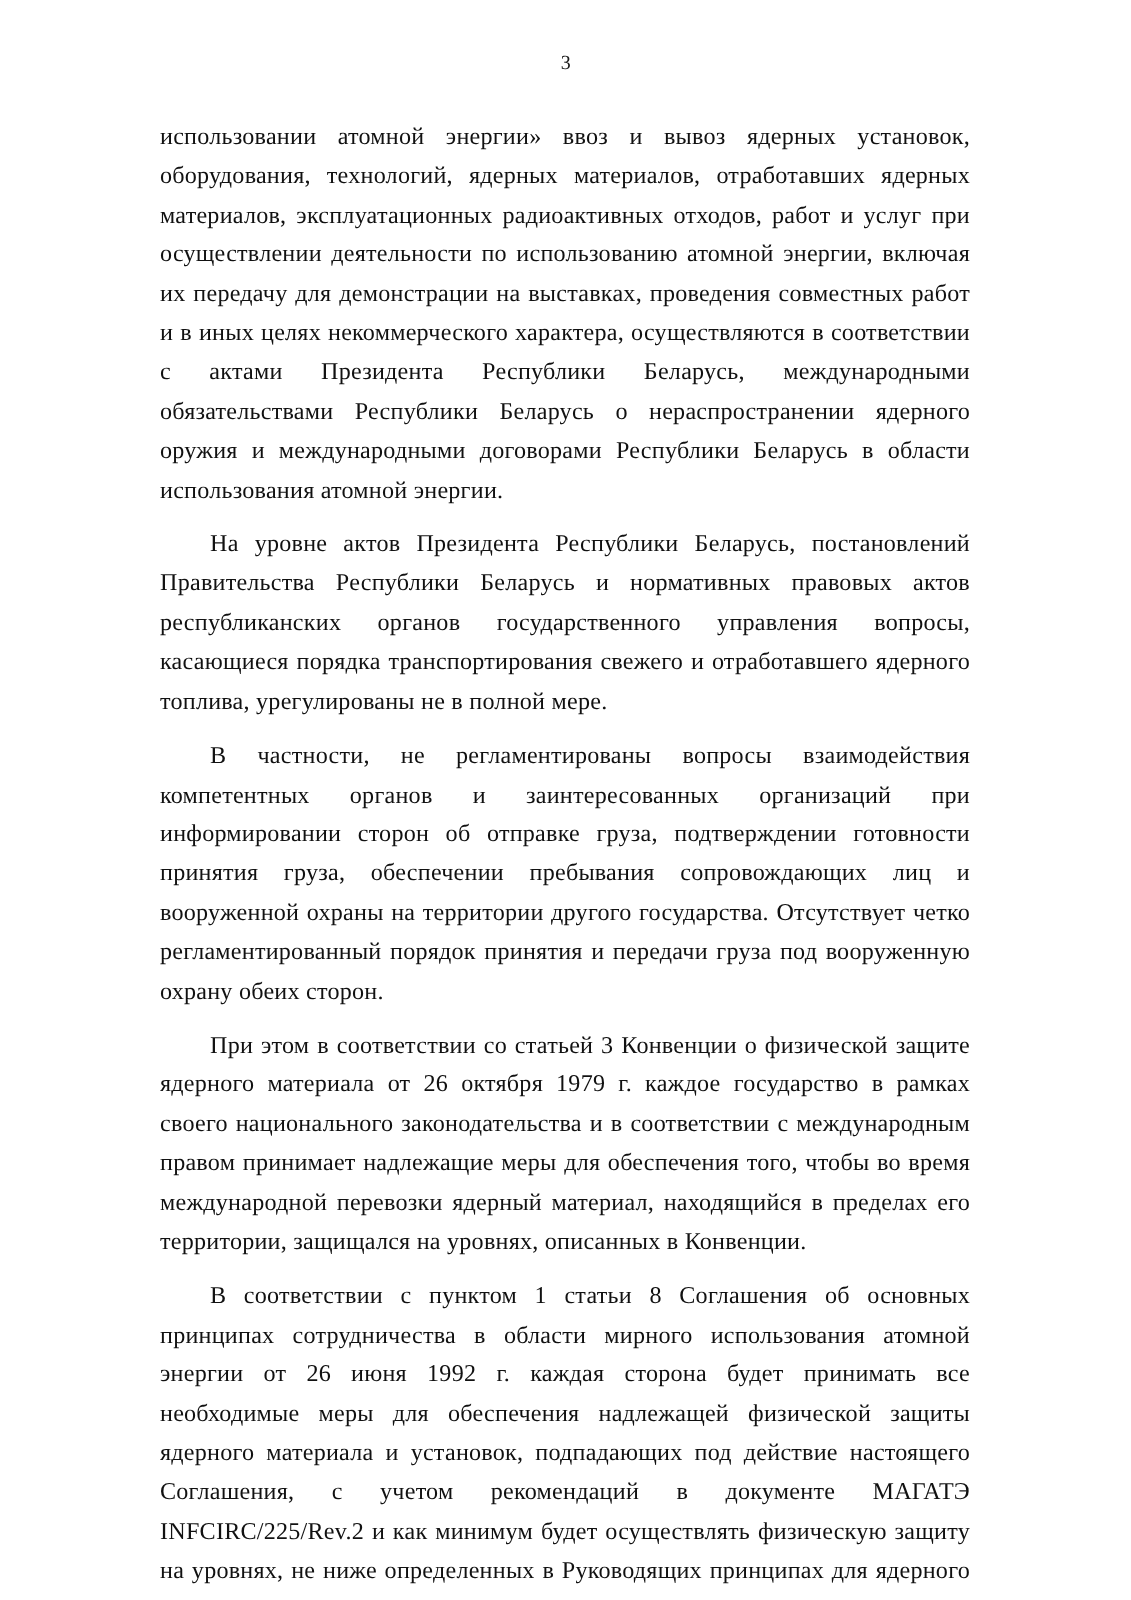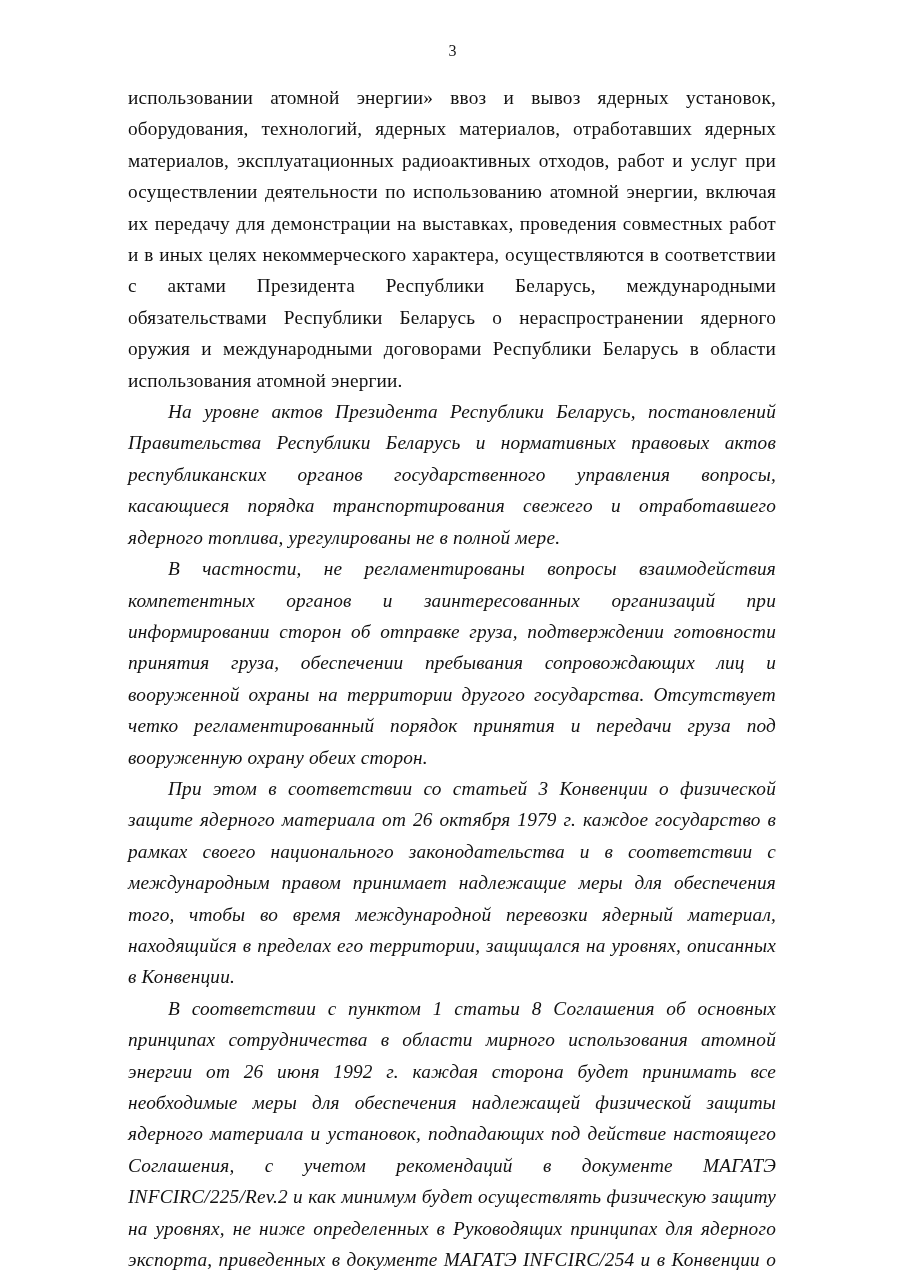--- a/index.html
+++ b/index.html
@@ -36,25 +36,25 @@
     text-align: justify;
     text-justify: inter-word;
     color: #111111;
   }
   .body-text p {
     margin: 0;
     text-indent: 0;
   }
   .body-text p.indent {
     text-indent: 40px;
-    font-style: italic;
   }
   
   .body-text p {
     letter-spacing: 0.01em;
+    margin-top: 12px;
   }
 </style>
 </head>
 <body>
 
 <div class="page">
 
   <div class="page-number">3</div>
 
   <div class="body-text">

